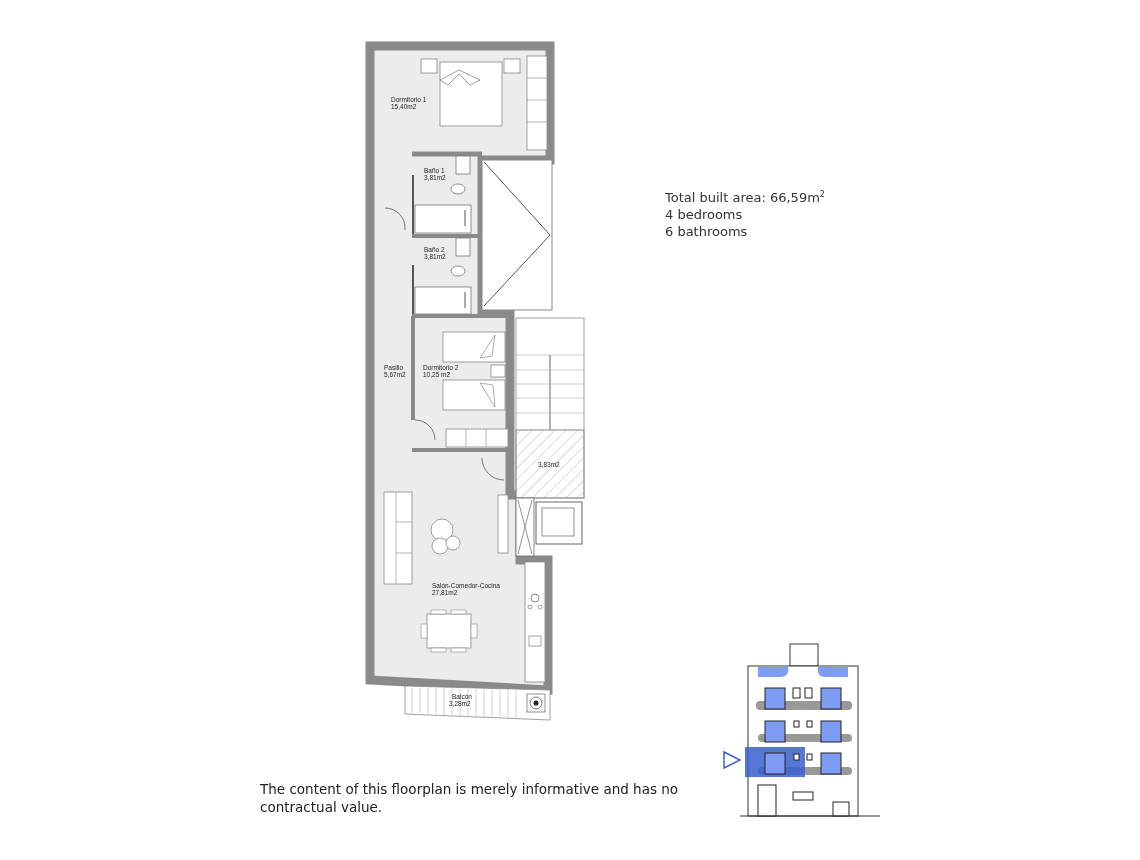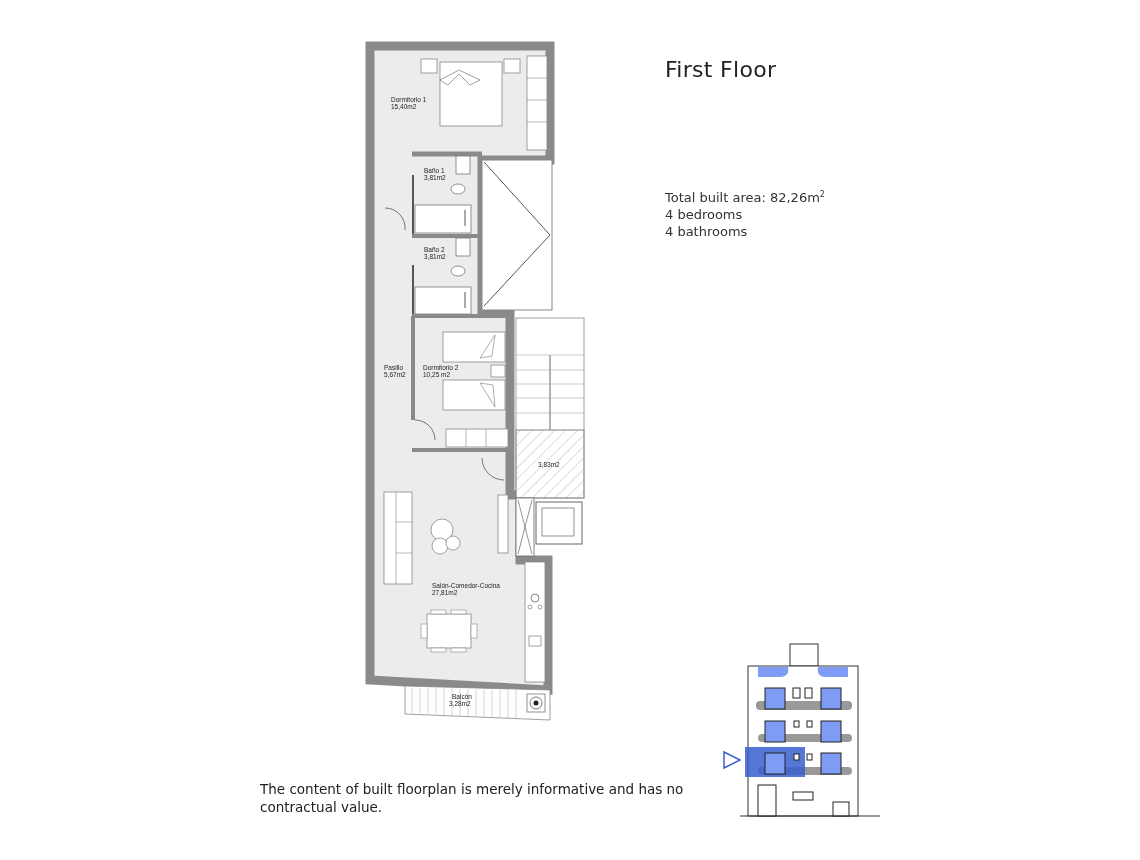--- a/index.html
+++ b/index.html
@@ -8,27 +8,26 @@
     .specs { position: absolute; left: 665px; top: 186px; font-size: 13px; line-height: 17px; color: #333; }
     .disclaimer { position: absolute; left: 260px; top: 780px; font-size: 13.5px; line-height: 18px; color: #222; width: 430px; }
     .plan { position: absolute; left: 0; top: 0; }
     .room-label { font-family: "Liberation Sans", sans-serif; font-size: 6.5px; fill: #222; }
     sup { font-size: 8px; }
   </style>
 </head>
 <body>
 
 <div class="title">
-  <div>First Floor</div>
 </div>
 
 <div class="specs">
-  <div><span>Total built area: 82,26m</span><sup>2</sup></div>
+  <div><span>Total built area: 66,59m</span><sup>2</sup></div>
   <div>4 bedrooms</div>
-  <div>4 bathrooms</div>
+  <div>6 bathrooms</div>
 </div>
 
 <svg class="plan" width="1140" height="860" viewBox="0 0 1140 860">
   <defs>
     <pattern id="hatch" width="8" height="8" patternUnits="userSpaceOnUse" patternTransform="rotate(45)">
       <line x1="0" y1="0" x2="0" y2="8" stroke="#bbb" stroke-width="1"></line>
     </pattern>
   </defs>
 
   <g>
@@ -194,13 +193,13 @@
         <rect x="107" y="124" width="5" height="6"></rect>
       <rect x="58" y="155" width="18" height="31"></rect>
         <rect x="133" y="172" width="16" height="14"></rect>
       <rect x="93" y="162" width="20" height="8"></rect>
     </g>
     <path d="M24,122 L40,130 L24,138 Z" fill="#fff" stroke="#3a5fd0" stroke-width="1.5"></path>
     <line x1="40" y1="186" x2="180" y2="186" stroke="#333" stroke-width="1"></line>
   </g>
 </svg>
 
-<div class="disclaimer">The content of built floorplan is merely informative and has no contractual value.</div>
+<div class="disclaimer">The content of this floorplan is merely informative and has no contractual value.</div>
 
 </body></html>

